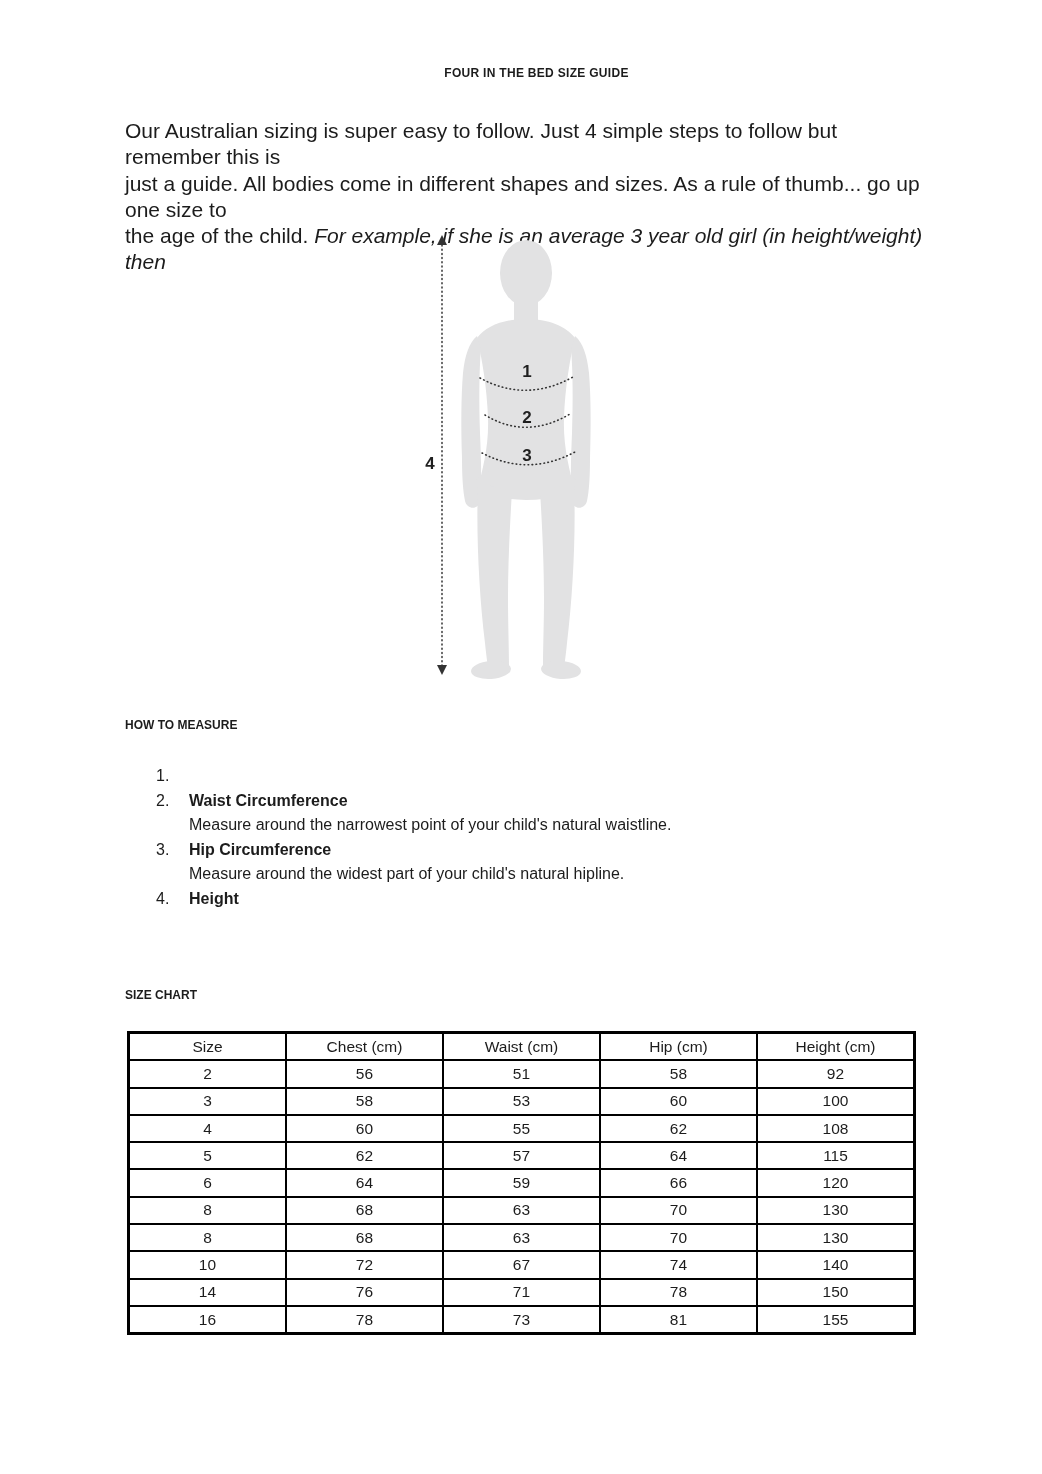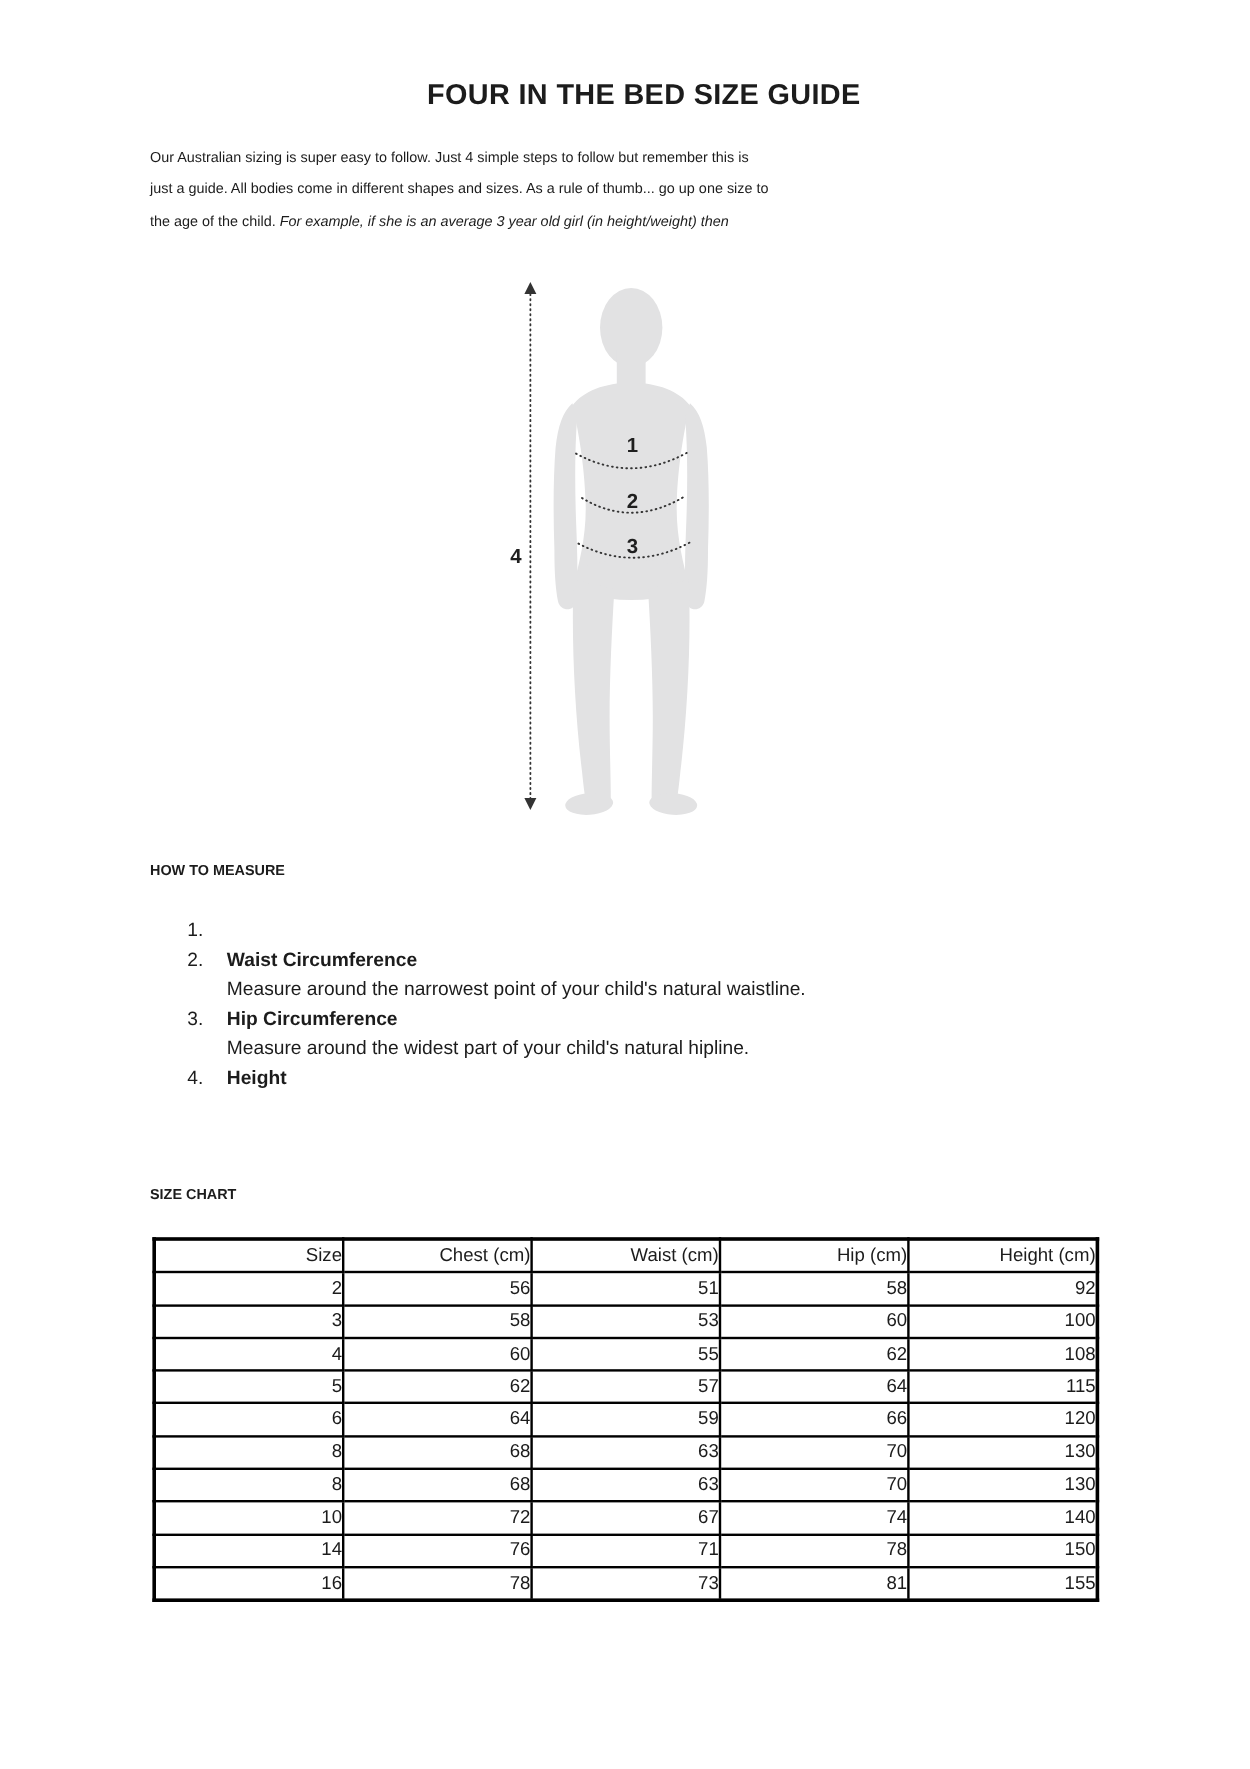--- a/index.html
+++ b/index.html
@@ -7,25 +7,25 @@
     width: 1042px; height: 1474px;
     background: #ffffff;
     font-family: "Liberation Sans", sans-serif;
     color: #1c1c1c;
     position: relative;
     overflow: hidden;
   }
   .page-title {
     position: absolute; top: 66px; left: 0; right: 0;
     text-align: center;
-    font-size: 24px; font-weight: bold; letter-spacing: 0.3px; padding-left: 31px;
+    font-size: 12px; font-weight: bold; letter-spacing: 0.3px; padding-left: 31px;
   }
   .intro {
     position: absolute; top: 118px; left: 125px; width: 800px;
-    font-size: 12px; line-height: 26.3px;
+    font-size: 21px; line-height: 26.3px;
   }
   .intro .it { font-style: italic; }
   .figure-svg {
     position: absolute; left: 405px; top: 233px;
   }
   .fig-label {
     font-weight: bold; font-size: 17px; fill: #1f1f1f;
     font-family: "Liberation Sans", sans-serif;
   }
   .section-heading {
@@ -43,21 +43,21 @@
   .m-title { font-weight: bold; }
   .size-table {
     position: absolute; top: 1031px; left: 127px; width: 789px;
     border-collapse: collapse;
     border: 3px solid #000;
     table-layout: fixed;
     font-size: 15.5px;
   }
   .size-table th, .size-table td {
     border: 2px solid #000;
-    text-align: right;
+    text-align: center;
     vertical-align: middle;
     font-weight: normal;
     height: 25.3px;
     padding: 0;
     width: 20%;
     margin-top: 20px;
   }
 </style>
 </head>
 <body>

